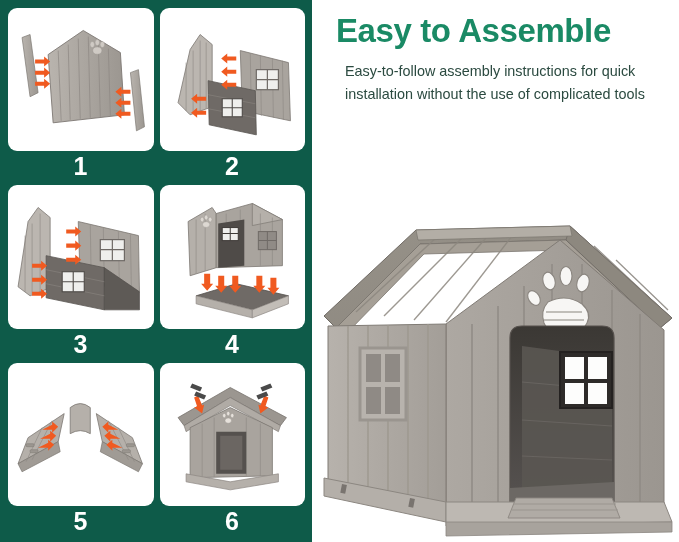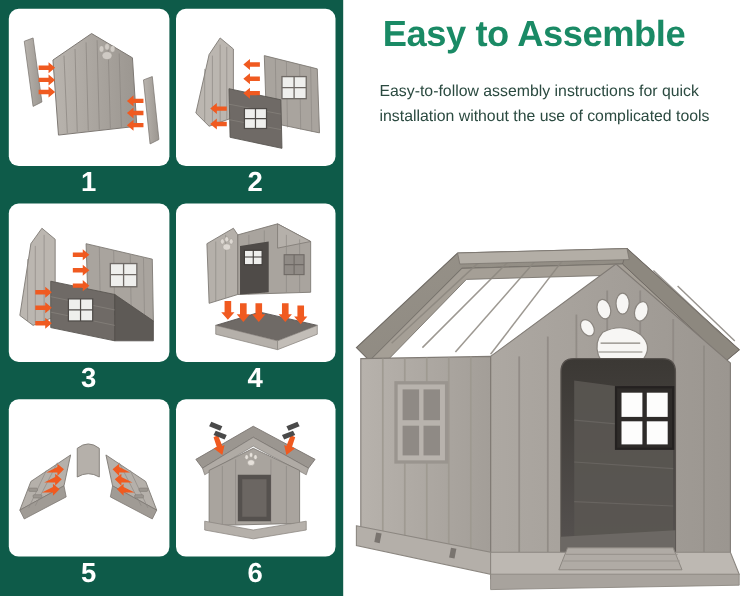--- a/index.html
+++ b/index.html
@@ -43,31 +43,31 @@
     font-size: 25px;
     font-weight: bold;
     letter-spacing: 0.5px;
   }
   .art { position: absolute; inset: 0; }
   .art svg { width: 100%; height: 100%; display: block; }
 
   
   #headline {
     position: absolute;
-    left: 348px; top: 12px;
+    left: 336px; top: 12px;
     width: 330px;
     color: #1a8a65;
     font-size: 33px;
     font-weight: bold;
     letter-spacing: -0.4px;
     line-height: 1.15;
   }
   #subcopy {
     position: absolute;
-    left: 345px; top: 72px;
+    left: 345px; top: 60px;
     width: 322px;
     color: #2b4a40;
     font-size: 14.4px;
     line-height: 1.62;
   }
 
   
   #product-photo {
     position: absolute;
     left: 320px; top: 206px;

